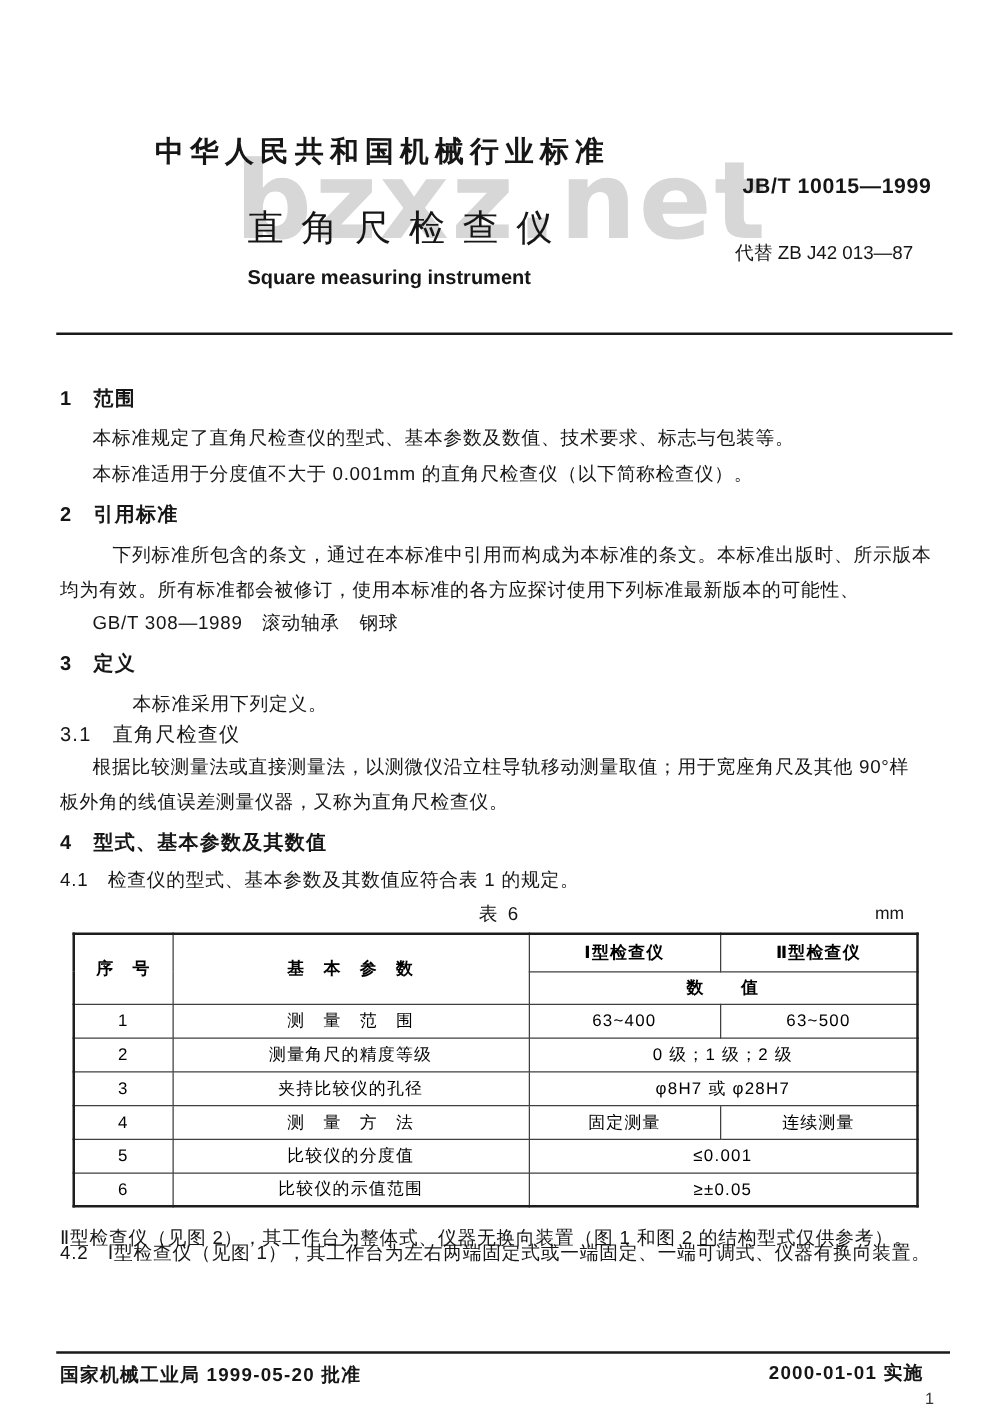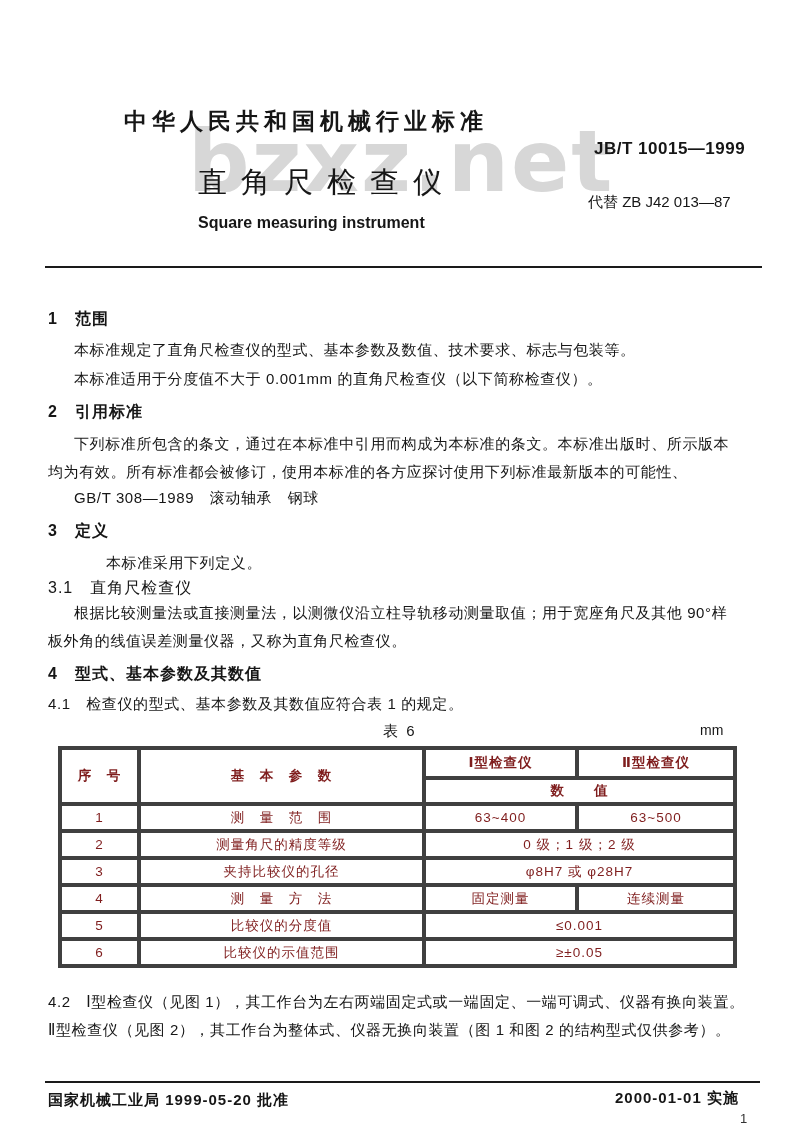--- a/index.html
+++ b/index.html
@@ -29,23 +29,23 @@
   .left48{left:48px;}
   .indent{left:74px;}
   .caption{font-size:15px;letter-spacing:2px;}
   .unit{font-size:14px;}
   table.std{
     position:absolute;left:58px;top:746px;width:675px;
     border-collapse:collapse;table-layout:fixed;z-index:2;
     border:2px solid #1d1d1d;
   }
   table.std td{
-    border:4px solid #404040;
+    border:1px solid #404040;
     text-align:center;vertical-align:middle;
-    font-size:13.5px;color:#7f1d1d;letter-spacing:1px;
+    font-size:13.5px;color:#000000;letter-spacing:1px;
     padding:0 4px;overflow:hidden;
   }
   table.std td.hd{font-weight:bold;letter-spacing:1px;}
   .footer-left{left:48px;top:1091px;font-size:15px;font-weight:bold;letter-spacing:1px;}
   .footer-right{left:615px;top:1089px;font-size:15px;font-weight:bold;letter-spacing:1px;}
   .page-num{left:740px;top:1111px;font-size:13px;color:#333;}
 </style>
 </head>
 <body>
 
@@ -57,21 +57,21 @@
 <div class="abs replaces">代替 ZB J42 013—87</div>
 <div class="abs title-en">Square measuring instrument</div>
 
 <div class="rule" style="left:45px;top:266px;width:717px;"></div>
 
 <div class="abs h left48" style="top:309px;">1　范围</div>
 <div class="abs t indent" style="top:341px;">本标准规定了直角尺检查仪的型式、基本参数及数值、技术要求、标志与包装等。</div>
 <div class="abs t indent" style="top:370px;">本标准适用于分度值不大于 0.001mm 的直角尺检查仪（以下简称检查仪）。</div>
 
 <div class="abs h left48" style="top:402px;">2　引用标准</div>
-<div class="abs t indent" style="top:435px;">下列标准所包含的条文，通过在本标准中引用而构成为本标准的条文。本标准出版时、所示版本</div>
+<div class="abs t indent" style="top:435px;margin-left:16px;">下列标准所包含的条文，通过在本标准中引用而构成为本标准的条文。本标准出版时、所示版本</div>
 <div class="abs t left48" style="top:463px;">均为有效。所有标准都会被修订，使用本标准的各方应探讨使用下列标准最新版本的可能性、</div>
 <div class="abs t indent" style="top:489px;">GB/T 308—1989　滚动轴承　钢球</div>
 
 <div class="abs h left48" style="top:521px;">3　定义</div>
 <div class="abs t indent" style="top:554px;margin-left:32px;">本标准采用下列定义。</div>
 <div class="abs h left48" style="top:578px;font-weight:normal;">3.1　直角尺检查仪</div>
 <div class="abs t indent" style="top:604px;">根据比较测量法或直接测量法，以测微仪沿立柱导轨移动测量取值；用于宽座角尺及其他 90°样</div>
 <div class="abs t left48" style="top:632px;">板外角的线值误差测量仪器，又称为直角尺检查仪。</div>
 
 <div class="abs h left48" style="top:664px;">4　型式、基本参数及其数值</div>
@@ -126,18 +126,18 @@
   </tr>
   <tr style="height:27px">
     <td>6</td>
     <td>比较仪的示值范围</td>
     <td colspan="2">≥±0.05</td>
   </tr>
 </tbody>
   </table>
 
 <div class="abs t left48" style="top:993px;">4.2　Ⅰ型检查仪（见图 1），其工作台为左右两端固定式或一端固定、一端可调式、仪器有换向装置。</div>
-<div class="abs t left48" style="top:1021px;text-align:right;">Ⅱ型检查仪（见图 2），其工作台为整体式、仪器无换向装置（图 1 和图 2 的结构型式仅供参考）。</div>
+<div class="abs t left48" style="top:981px;text-align:right;">Ⅱ型检查仪（见图 2），其工作台为整体式、仪器无换向装置（图 1 和图 2 的结构型式仅供参考）。</div>
 
 <div class="rule" style="left:45px;top:1081px;width:715px;"></div>
 <div class="abs footer-left">国家机械工业局 1999-05-20 批准</div>
 <div class="abs footer-right">2000-01-01 实施</div>
 <div class="abs page-num">1</div>
 
 </body></html>

